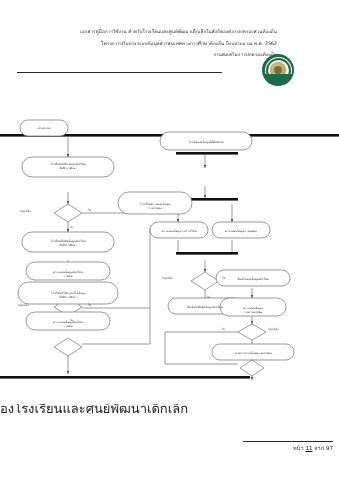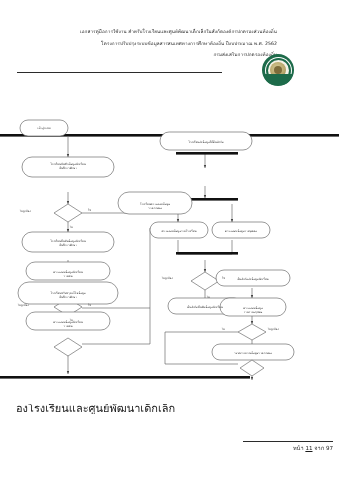--- a/index.html
+++ b/index.html
@@ -112,24 +112,24 @@
     width: 339px;
     height: 270px;
   }
   .figure svg {
     display: block;
   }
 
   
   .caption {
     position: absolute;
-    left: 16px;
+    left: 0;
     top: 404px;
     width: 301px;
-    font-size: 11px;
+    font-size: 13px;
     line-height: 10px;
     color: #1a1a1a;
     white-space: nowrap;
     overflow: hidden;
   }
 
   
   .footer-rule {
     position: absolute;
     left: 243px;

